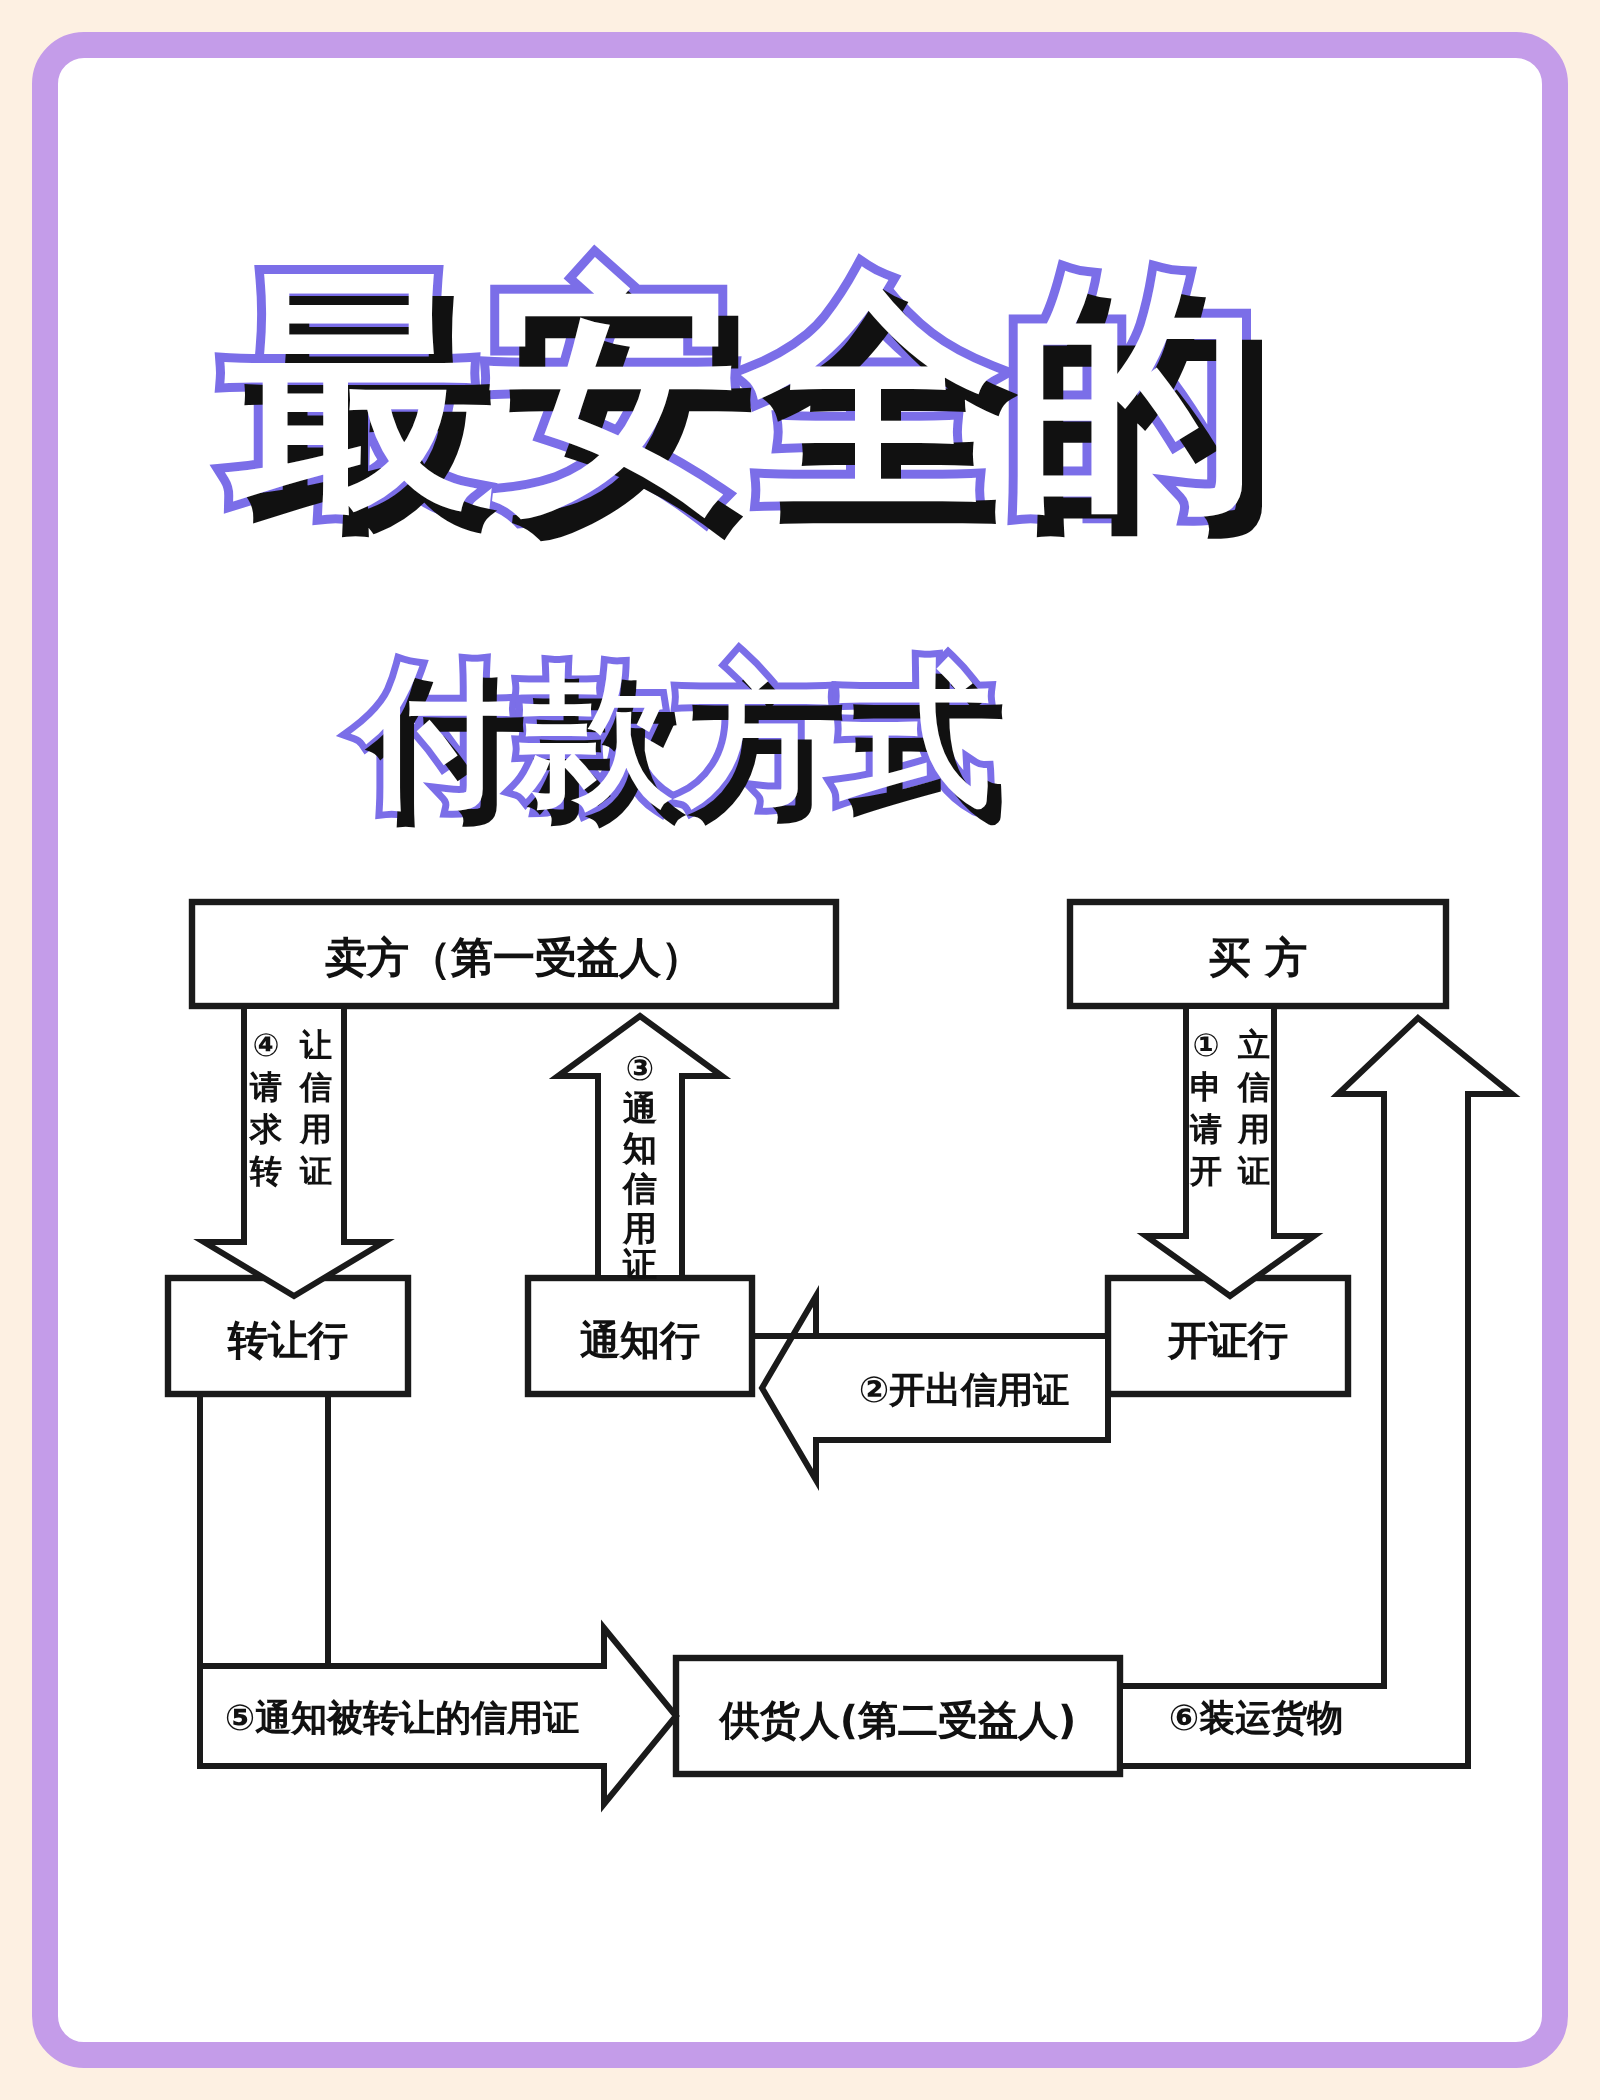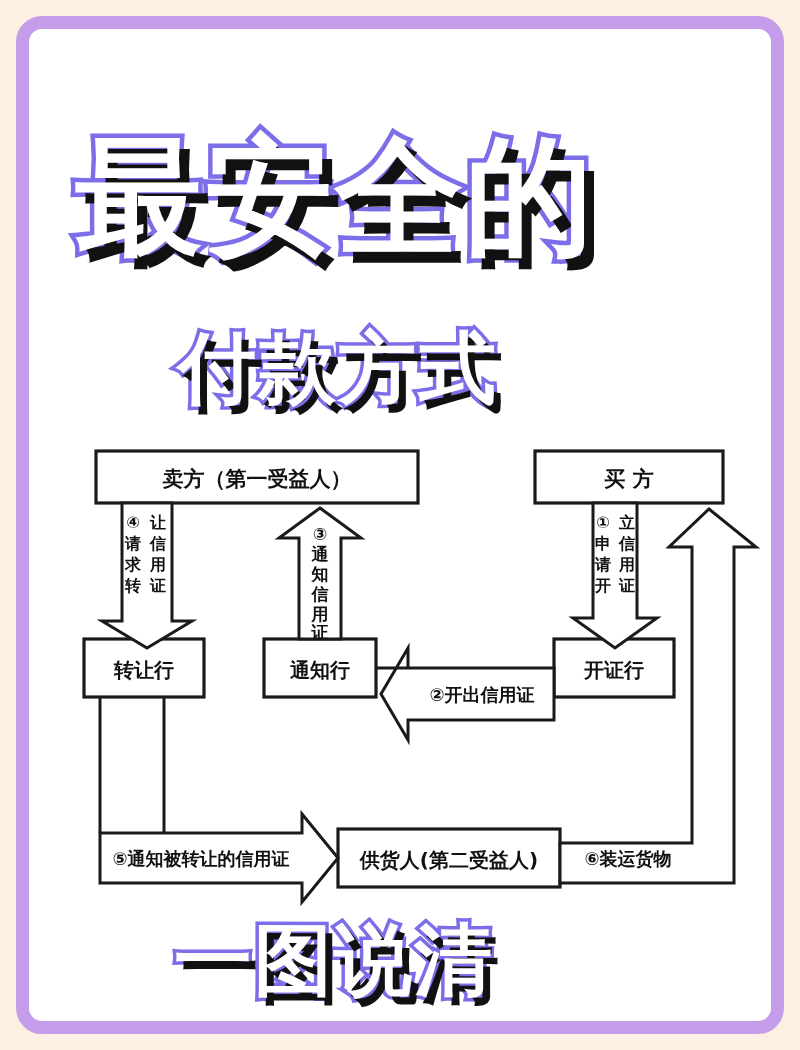--- a/index.html
+++ b/index.html
@@ -128,18 +128,17 @@
         <polyline points="84,681 84,817" fill="none" stroke="#1a1a1a" stroke-width="3"></polyline>
         <polyline points="148,681 148,817" fill="none" stroke="#1a1a1a" stroke-width="3"></polyline>
         <polygon points="84,817 286,817 286,798 322,842 286,886 286,867 84,867" fill="#ffffff" stroke="#1a1a1a" stroke-width="3"></polygon>
         <text x="185" y="849" font-size="18" font-weight="bold" font-family="DejaVu Sans, Liberation Sans, sans-serif" fill="#111111" text-anchor="middle">⑤通知被转让的信用证</text>
 
         <polygon points="693,493 740,531 718,531 718,867 544,867 544,827 676,827 676,531 653,531" fill="#ffffff" stroke="#1a1a1a" stroke-width="3"></polygon>
         <text x="612" y="849" font-size="18" font-weight="bold" font-family="DejaVu Sans, Liberation Sans, sans-serif" fill="#111111" text-anchor="middle">⑥装运货物</text>
       </svg>
     </div>
 
-    <div class="wordart" id="title-main" style="color: rgb(255, 255, 255);">最安全的</div>
+    <div class="wordart" id="title-main" style="color: rgb(255, 255, 255); margin-left: 37px;">最安全的</div>
     <div class="wordart" id="title-sub" style="color: rgb(255, 255, 255);">付款方式</div>
-    <div class="wordart" id="title-foot" style="color: rgb(255, 255, 255);">一图说清</div>
 
   </div>
 </div>
 
 </body></html>

